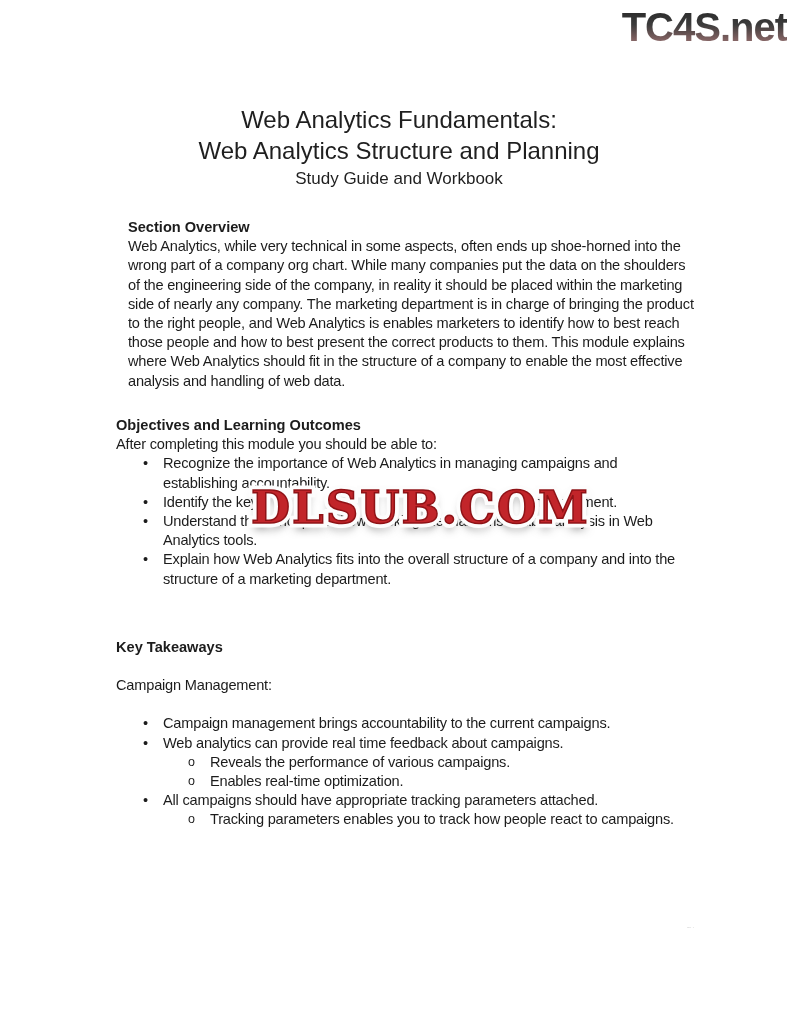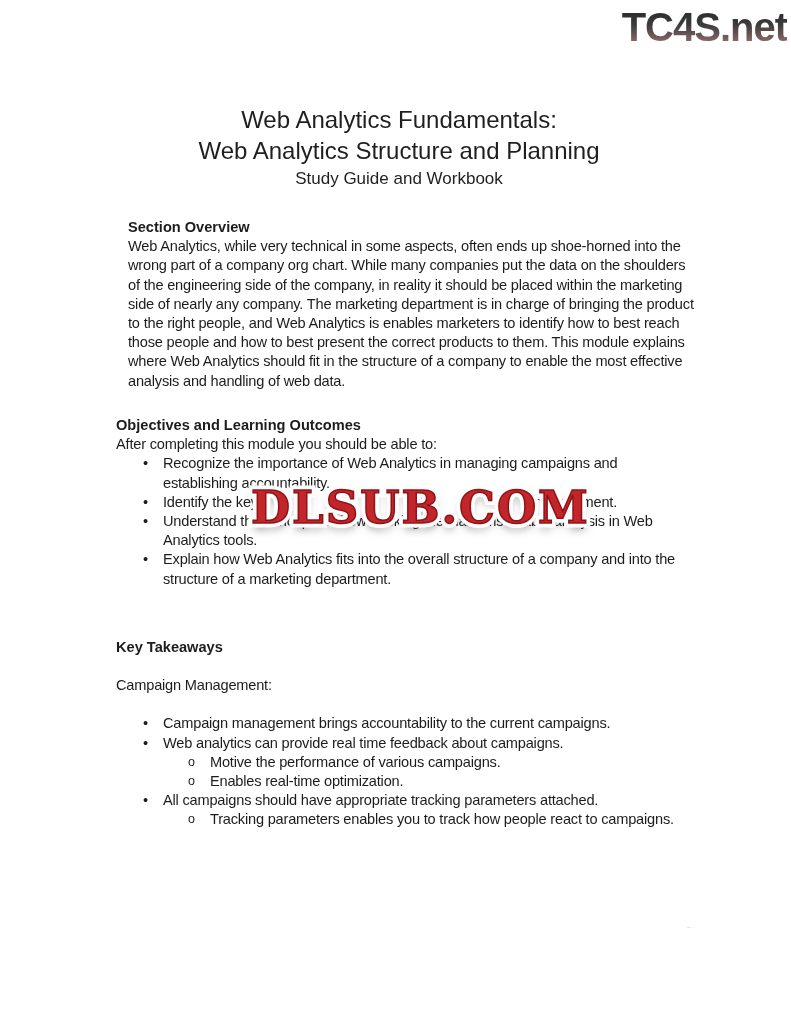--- a/index.html
+++ b/index.html
@@ -137,21 +137,21 @@
       <div class="bullet-row">
         <span class="marker">•</span>
         <span class="btext">Campaign management brings accountability to the current campaigns.</span>
       </div>
       <div class="bullet-row">
         <span class="marker">•</span>
         <span class="btext">Web analytics can provide real time feedback about campaigns.</span>
       </div>
       <div class="bullet-row sub">
         <span class="marker">o</span>
-        <span class="btext">Motive the performance of various campaigns.</span>
+        <span class="btext">Reveals the performance of various campaigns.</span>
       </div>
       <div class="bullet-row sub">
         <span class="marker">o</span>
         <span class="btext">Enables real-time optimization.</span>
       </div>
       <div class="bullet-row">
         <span class="marker">•</span>
         <span class="btext">All campaigns should have appropriate tracking parameters attached.</span>
       </div>
       <div class="bullet-row sub">

